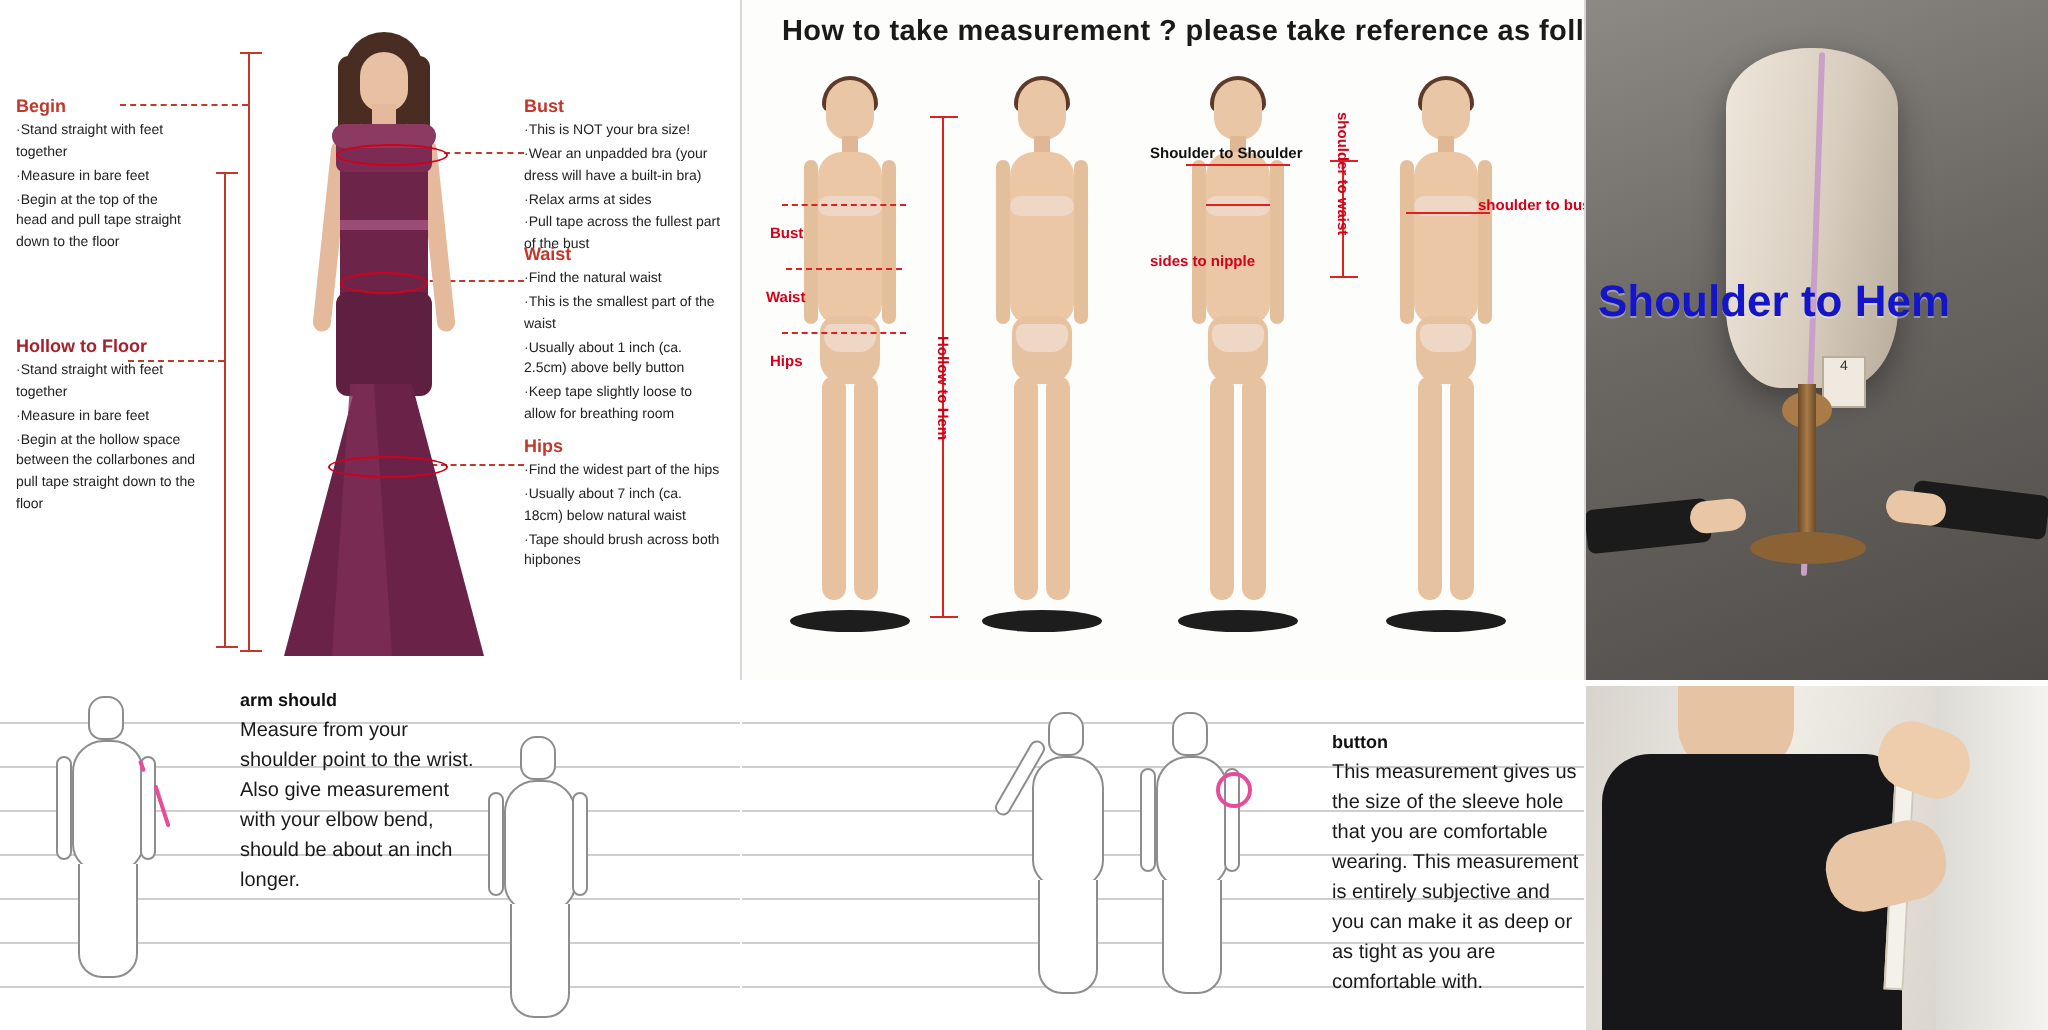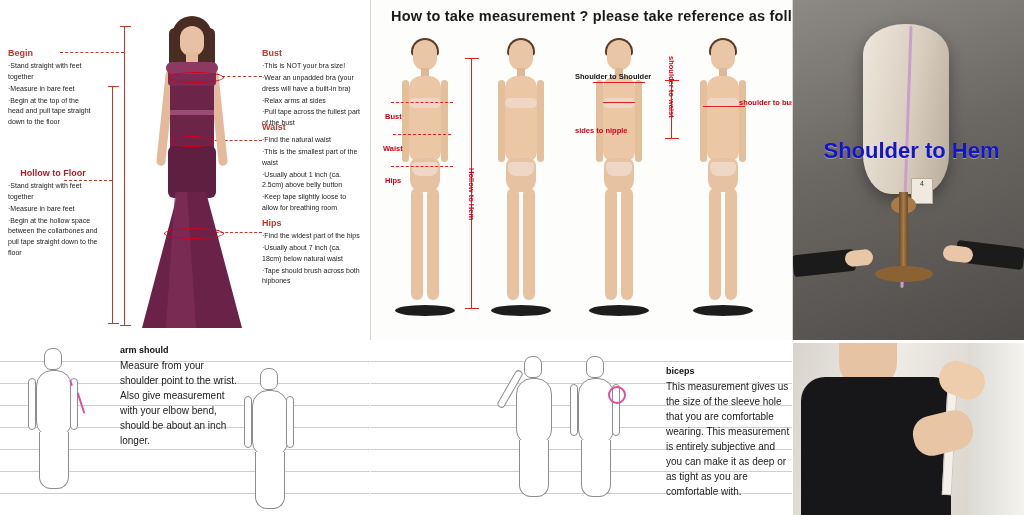--- a/index.html
+++ b/index.html
@@ -25,21 +25,21 @@
     width: 370px; height: 340px;
     background: #ffffff;
     border-right: 1px solid #d8d8d8;
   }
   .callout-head {
     font-size: 9px;
     font-weight: bold;
     color: #c0392b;
     margin: 0 0 3px 0;
   }
-  .callout-head.dark { color: #a8202b; text-align: center; }
+  .callout-head.dark { color: #a8202b; }
   .callout-list {
     margin: 0;
     padding: 0;
     list-style: none;
   }
   .callout-list li {
     font-size: 7px;
     line-height: 1.55;
     color: #222;
     margin-bottom: 1px;
@@ -368,21 +368,21 @@
     width: 68px; height: 22px;
     background: #1b1b1b;
     border-radius: 4px;
     transform: rotate(7deg);
   }
   #hand-right { left: 150px; top: 246px; width: 30px; height: 16px; transform: rotate(7deg); }
   #form-caption {
     position: absolute;
     left: 6px; top: 138px;
     width: 225px;
-    text-align: center;
+    text-align: left;
     font-size: 22px;
     font-weight: bold;
     color: #1414c8;
     text-shadow: 0 1px 0 rgba(255,255,255,.35);
     white-space: nowrap;
   }
 
   
   #band {
     position: absolute;
@@ -756,21 +756,21 @@
     <div class="sk-pink" style="left:48px; top:30px; width:14px; height:14px; background:none; border:2px solid #e84b9a; border-radius:50%;"></div>
   </div>
 
   <div id="note-arm" class="note">
     <div class="note-title">arm should</div>
     <div class="note-body">Measure from your shoulder point to the wrist. Also give measurement with your elbow bend, should be about an inch longer.</div>
   </div>
 
 
   <div id="note-armhole" class="note">
-    <div class="note-title">biceps</div>
+    <div class="note-title">button</div>
     <div class="note-body">This measurement gives us the size of the sleeve hole that you are comfortable wearing. This measurement is entirely subjective and you can make it as deep or as tight as you are comfortable with.</div>
   </div>
 
   <div id="panel-photo">
     <div id="photo-bg"></div>
     <div id="photo-wall"></div>
     <div id="photo-sleeve"></div>
     <div id="photo-neck"></div>
     <div id="photo-top"></div>
     <div id="photo-tape"></div>

